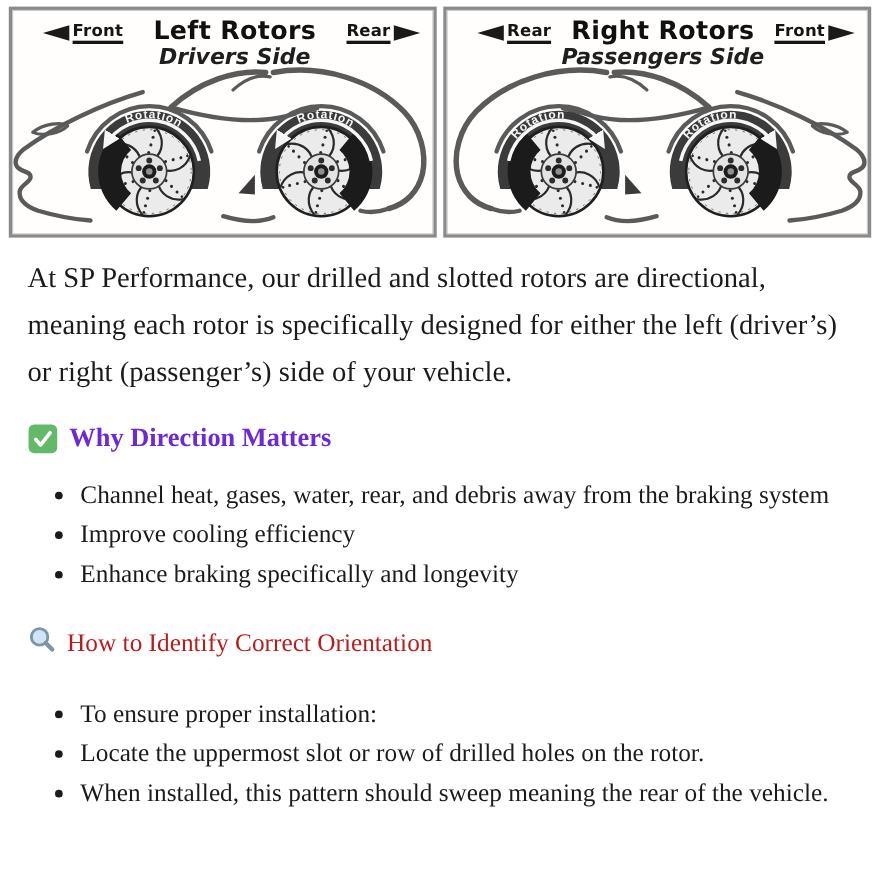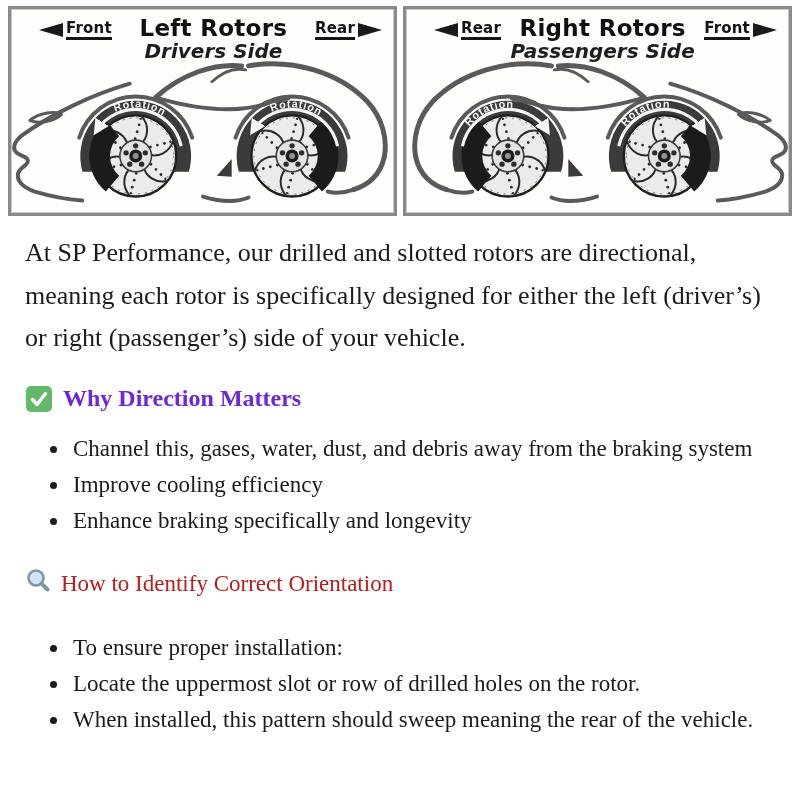--- a/index.html
+++ b/index.html
@@ -195,21 +195,21 @@
       <svg width="28" height="28" viewBox="0 0 28 28">
         <rect x="1" y="1" width="26" height="26" rx="5" fill="#63b968"></rect>
         <path d="M7.5 14.5 L12 19.5 L20.5 8.5" stroke="#fff" stroke-width="3.4" fill="none" stroke-linecap="round" stroke-linejoin="round"></path>
       </svg>
     </span>
     <span>Why Direction Matters</span>
   </div>
 
 
   <ul class="ul1">
-    <li>Channel this, gases, water, dust, and debris away from the braking system</li>
+    <li>Channel heat, gases, water, rear, and debris away from the braking system</li>
     <li>Improve cooling efficiency</li>
     <li>Enhance braking specifically and longevity</li>
   </ul>
 
   <div class="sec-h3">
     <span class="emoji">
       <svg width="27" height="27" viewBox="0 0 27 27">
         <circle cx="11" cy="11" r="7.5" fill="#cfe4f4" stroke="#7e95a6" stroke-width="2.6"></circle>
         <line x1="16.6" y1="16.6" x2="22.5" y2="22.5" stroke="#7e95a6" stroke-width="4" stroke-linecap="round"></line>
       </svg>

